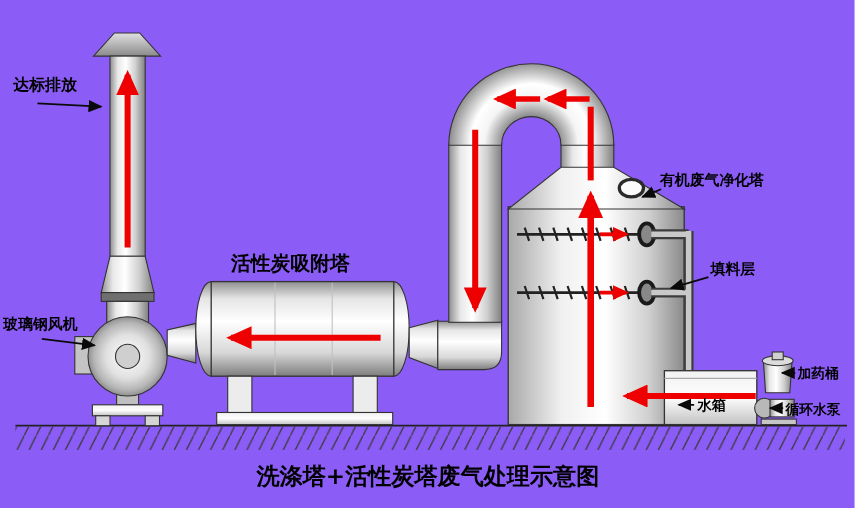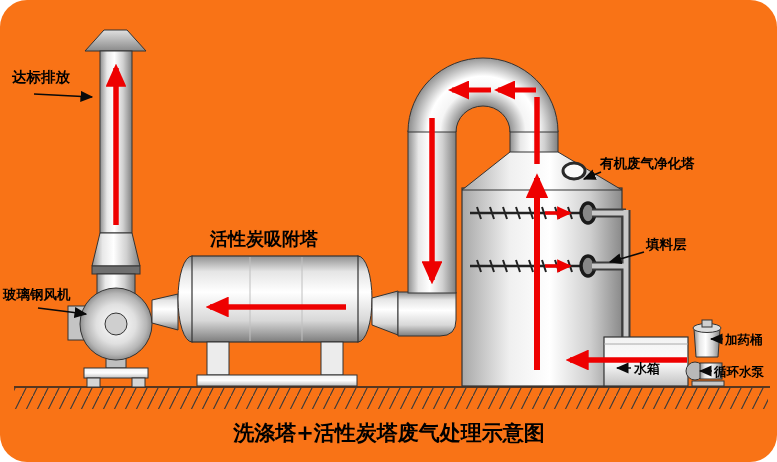--- a/index.html
+++ b/index.html
@@ -1,17 +1,17 @@
 <!DOCTYPE html>
 <html style="--color-flow-arrow: #ee0000; --color-outline: #333333; --color-label-text: #000000; --color-background: #ffffff;"><head>
 <meta charset="utf-8">
 <style>
   html,body{margin:0;padding:0;background:#fff;}
-  .stage{position:relative;width:777px;height:462px;background:#f97316;overflow:hidden;
-         font-family:"DejaVu Sans",sans-serif;border-radius:27px;}
+  .stage{position:relative;width:777px;height:462px;background:#8b5cf6;overflow:hidden;
+         font-family:"DejaVu Sans",sans-serif;}
   svg{display:block;}
   text{font-family:"DejaVu Sans",sans-serif;font-weight:bold;fill:#000;}
   .flow{stroke:var(--color-flow-arrow,#ee0000);fill:none;}
   .leader{stroke:#0a0a0a;stroke-width:1.6;fill:none;}
 </style>
 </head>
 <body>
 
 <div class="stage">
 <svg width="777" height="462" viewBox="0 0 777 462">

